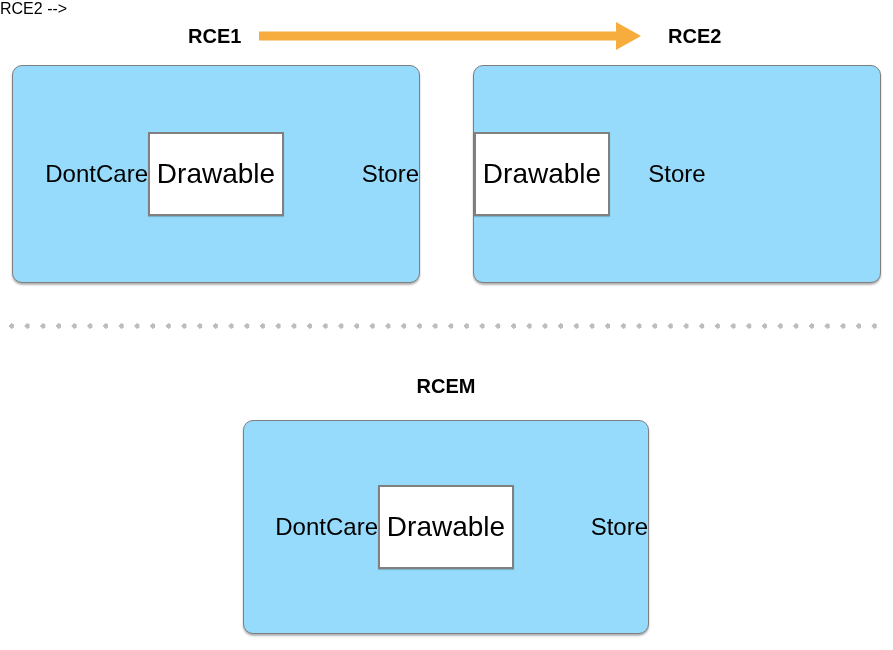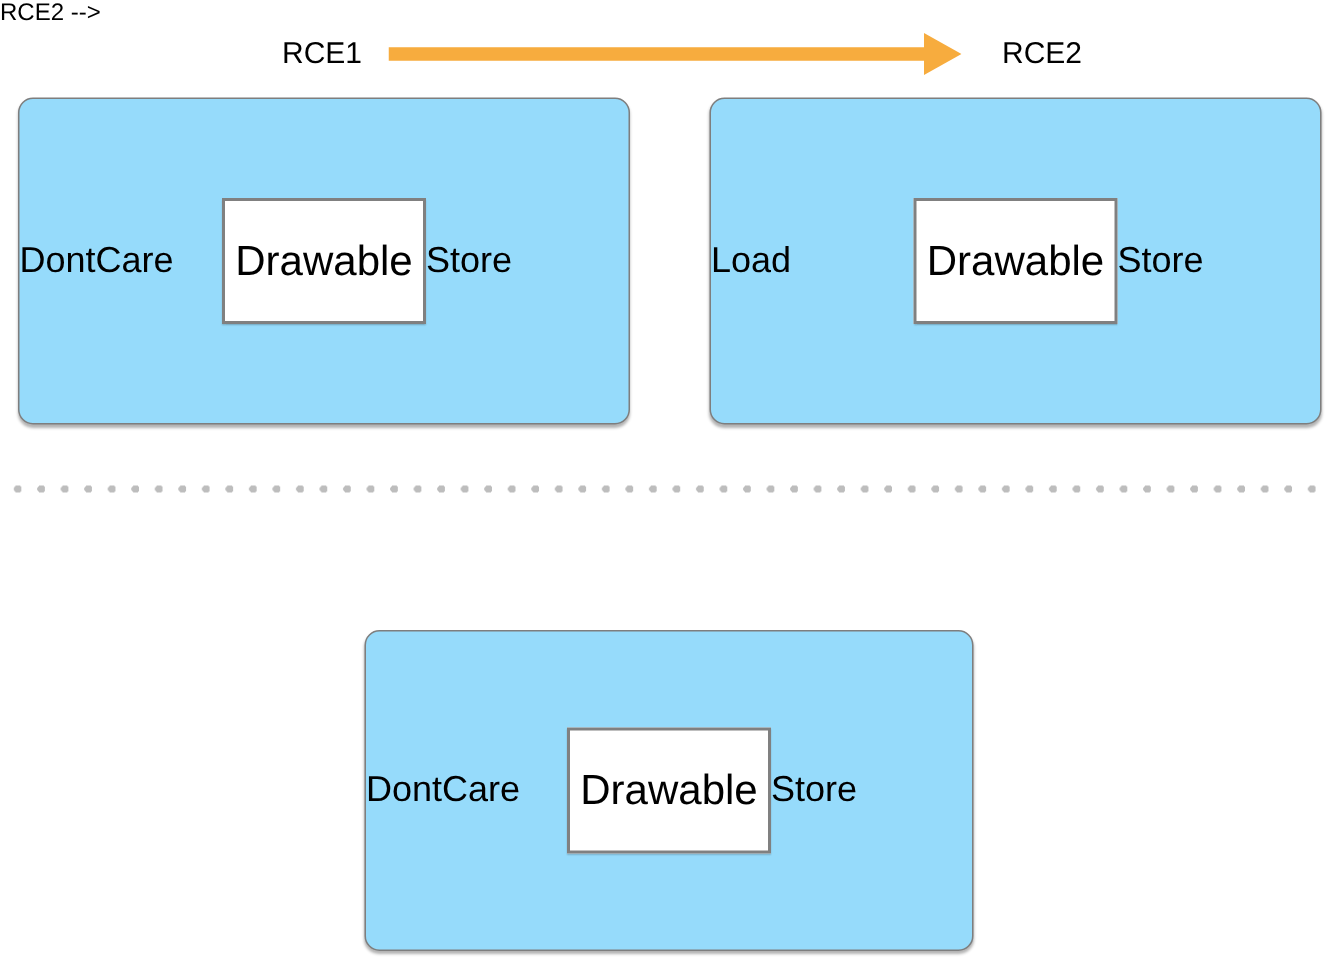--- a/index.html
+++ b/index.html
@@ -23,21 +23,21 @@
     height: 650px;
     background: #ffffff;
     overflow: hidden;
   }
   .pass-title {
     position: absolute;
     top: 22px;
     height: 28px;
     line-height: 28px;
     font-size: 20px;
-    font-weight: normal;
+    font-weight: bold;
     white-space: nowrap;
   }
   .title-rce1 { left: 188px; }
   .title-rce2 { left: 668px; }
   .flow-arrow {
     position: absolute;
     left: 259px;
     top: 22px;
     width: 382px;
     height: 28px;
@@ -50,21 +50,21 @@
     box-shadow: 0 2px 2px rgba(0,0,0,0.30);
     display: grid;
     grid-template-columns: 1fr auto 1fr;
     align-items: center;
   }
   .box-rce1 { left: 12px;  top: 65px;  width: 408px; height: 218px; }
   .box-rce2 { left: 473px; top: 65px;  width: 408px; height: 218px; }
   .box-rcem { left: 243px; top: 420px; width: 406px; height: 214px; }
   .action-label {
     font-size: 24px;
-    text-align: left;
+    text-align: right;
     white-space: nowrap;
   }
   .inner-box {
     width: 136px;
     height: 84px;
     background: var(--inner-fill);
     border: 2px solid var(--inner-border);
     box-shadow: 0 1px 1px rgba(0,0,0,0.18);
     display: flex;
     align-items: center;
@@ -111,29 +111,29 @@
 
   
   <div class="encoder-box box-rce1">
     <div class="action-label">DontCare</div>
     <div class="inner-box">Drawable</div>
     <div class="action-label">Store</div>
   </div>
 
   
   <div class="encoder-box box-rce2">
-    <div class="action-label">Load</div>
     <div class="inner-box">Drawable</div>
     <div class="action-label">Store</div>
   </div>
 
   
   <div class="dotted-separator"></div>
 
   
+  <div class="rcem-title">RCEM</div>
 
   <div class="encoder-box box-rcem">
     <div class="action-label">DontCare</div>
     <div class="inner-box">Drawable</div>
     <div class="action-label">Store</div>
   </div>
 
 </div>
 
 </body></html>

